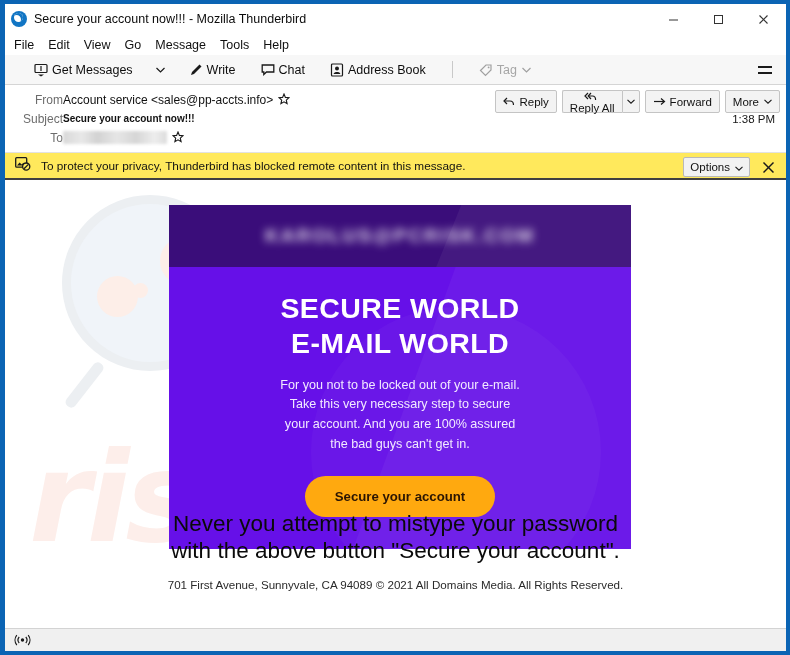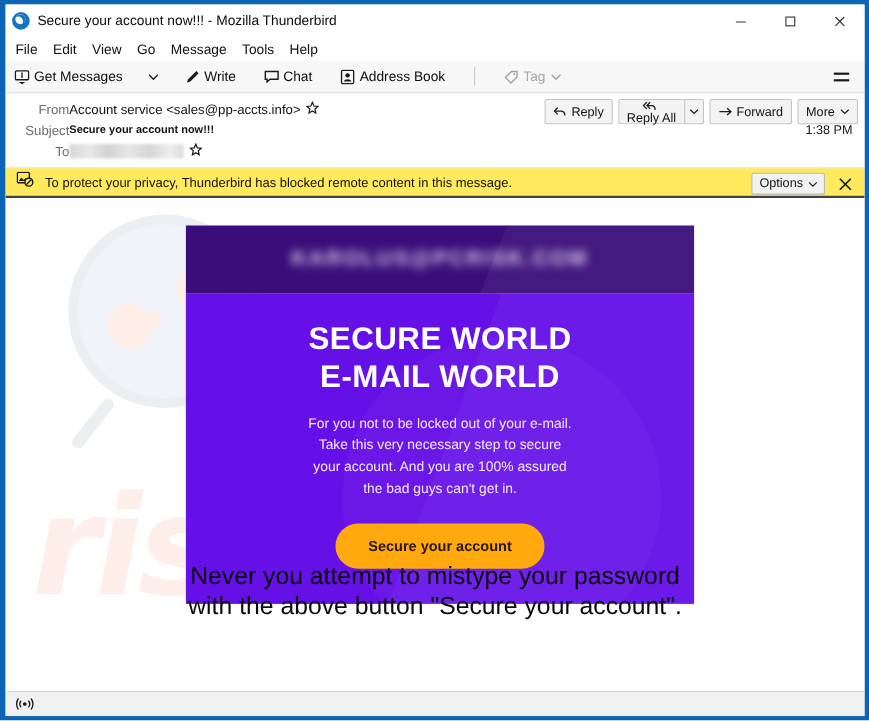--- a/index.html
+++ b/index.html
@@ -100,21 +100,21 @@
   }
 
   
   .toolbar {
     height: 29px;
     min-height: 29px;
     background: #f7f7f7;
     border-bottom: 1px solid #d5d5d5;
     display: flex;
     align-items: center;
-    padding-left: 3px;
+    padding-left: 24px;
     position: relative;
     gap: 15px;
   }
   .tool-btn {
     display: flex;
     align-items: center;
     height: 23px;
     padding: 0 5px;
     font-size: 12.5px;
     color: #0d0d0d;
@@ -717,20 +717,21 @@
             <span class="cta">Secure your account</span>
           </div>
         </div>
       </div>
 
       <div class="warn-text">
         <div>Never you attempt to mistype your password</div>
         <div>with the above button "Secure your account".</div>
       </div>
 
+      <div class="footer-text">701 First Avenue, Sunnyvale, CA 94089 © 2021 All Domains Media. All Rights Reserved.</div>
     </div>
 
     <div class="statusbar">
       <span class="status-icon">
         <svg width="17" height="12" viewBox="0 0 17 12">
           <circle cx="8.5" cy="6" r="1.7" fill="#1a1a1a"></circle>
           <path d="M5.2 3 A4.6 4.6 0 0 0 5.2 9" fill="none" stroke="#1a1a1a" stroke-width="1.2"></path>
           <path d="M11.8 3 A4.6 4.6 0 0 1 11.8 9" fill="none" stroke="#1a1a1a" stroke-width="1.2"></path>
           <path d="M2.8 1 A8 8 0 0 0 2.8 11" fill="none" stroke="#1a1a1a" stroke-width="1.2"></path>
           <path d="M14.2 1 A8 8 0 0 1 14.2 11" fill="none" stroke="#1a1a1a" stroke-width="1.2"></path>

